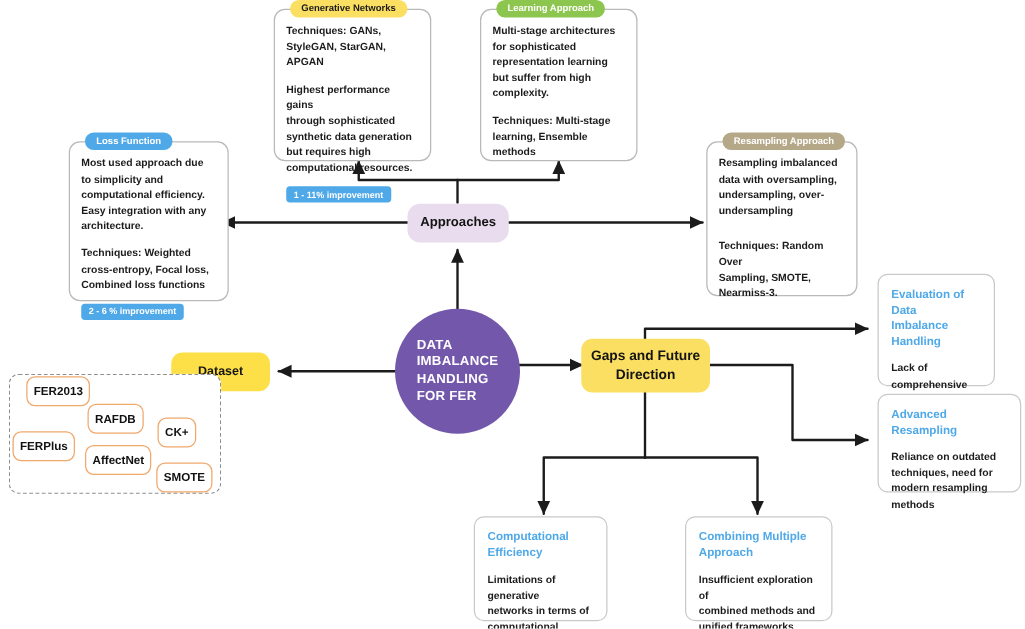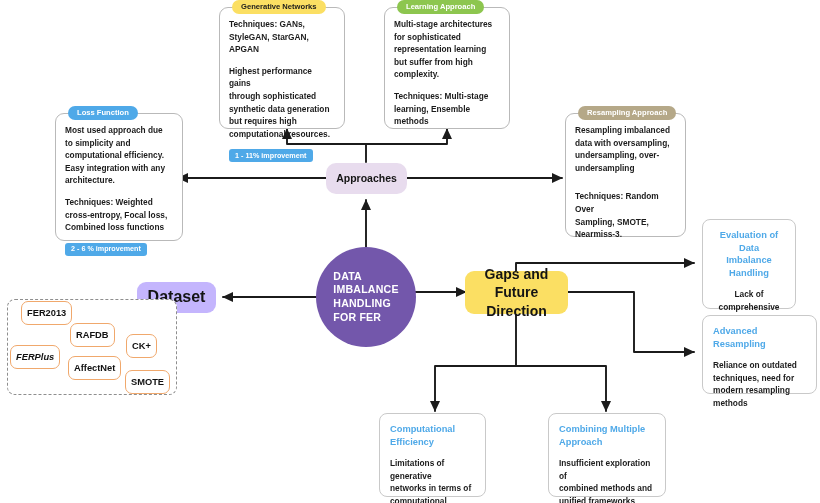--- a/index.html
+++ b/index.html
@@ -111,26 +111,26 @@
     white-space: pre-line;
   }
   #node-approaches {
     background: #e8dcee;
     border-radius: 10px;
     font-size: 10.5px;
   }
   #node-gaps {
     background: #fbdf63;
     border-radius: 9px;
-    font-size: 14px;
+    font-size: 11px;
   }
   #node-dataset {
-    background: #c4b5fd;
-    border-radius: 9px;
-    font-size: 16px;
+    background: #fde047;
+    border-radius: 9px;
+    font-size: 10px;
   }
 
   
   #dataset-cluster {
     position: absolute;
     box-sizing: border-box;
     border: 1.2px dashed #8e8e8e;
     border-radius: 8px;
     background: #ffffff;
   }
@@ -244,21 +244,21 @@
     <div class="pill-title" style="background:#b5a888; color:#ffffff;">Resampling Approach</div>
     <div class="body">Resampling imbalanced
 data with oversampling,
 undersampling, over-
 undersampling</div>
     <div class="body" style="margin-top:16px;">Techniques: Random Over
 Sampling, SMOTE,
 Nearmiss-3.</div>
   </div>
 
-  <div class="card plain" id="card-evaluation" style="left:702px; top:219px; width:94px; height:90px; padding:9px 10px;text-align:center;">
+  <div class="card plain" id="card-evaluation" style="left:702px; top:219px; width:94px; height:90px; padding:9px 10px;">
     <div class="head-blue">Evaluation of Data
 Imbalance Handling</div>
     <div class="body">Lack of comprehensive
 ablation studies for data
 imbalance handling
 effectiveness</div>
   </div>
 
   <div class="card plain" id="card-advanced-resampling" style="left:702px; top:315px; width:115px; height:79px; padding:9px 10px;">
     <div class="head-blue">Advanced Resampling</div>
@@ -281,19 +281,19 @@
     <div class="head-blue">Combining Multiple
 Approach</div>
     <div class="body">Insufficient exploration of
 combined methods and
 unified frameworks</div>
   </div>
 
   <div id="dataset-cluster" style="left:7px; top:299px; width:170px; height:96px;">
     <div class="ds-tag" style="left: 13px; top: 1px; position: absolute;">FER2013</div>
     <div class="ds-tag" style="left: 62px; top: 23px; position: absolute;">RAFDB</div>
-    <div class="ds-tag" style="left: 2px; top: 45px; position: absolute; font-style: italic;">FERPlus</div>
+    <div class="ds-tag" style="left: 2px; top: 45px; position: absolute;">FERPlus</div>
     <div class="ds-tag" style="left: 118px; top: 34px; position: absolute;">CK+</div>
     <div class="ds-tag" style="left: 60px; top: 56px; position: absolute;">AffectNet</div>
     <div class="ds-tag" style="left: 117px; top: 70px; position: absolute;">SMOTE</div>
   </div>
 
 </div>
 
 </body></html>

